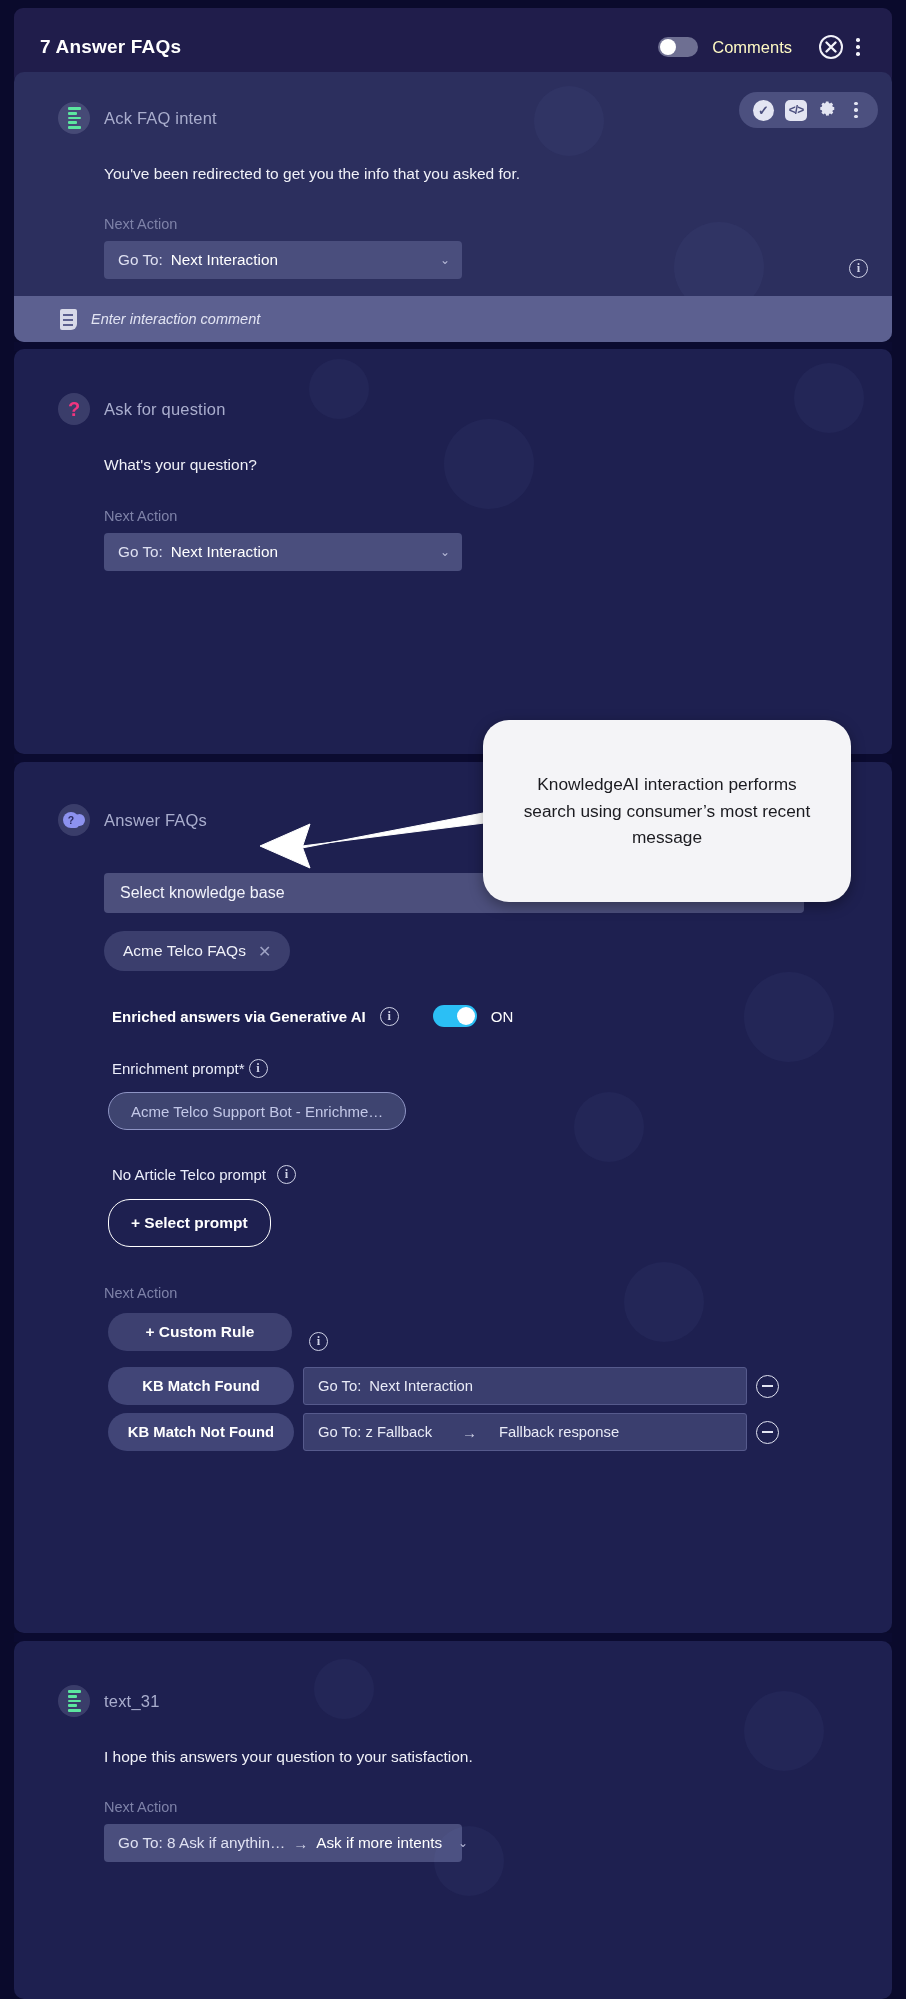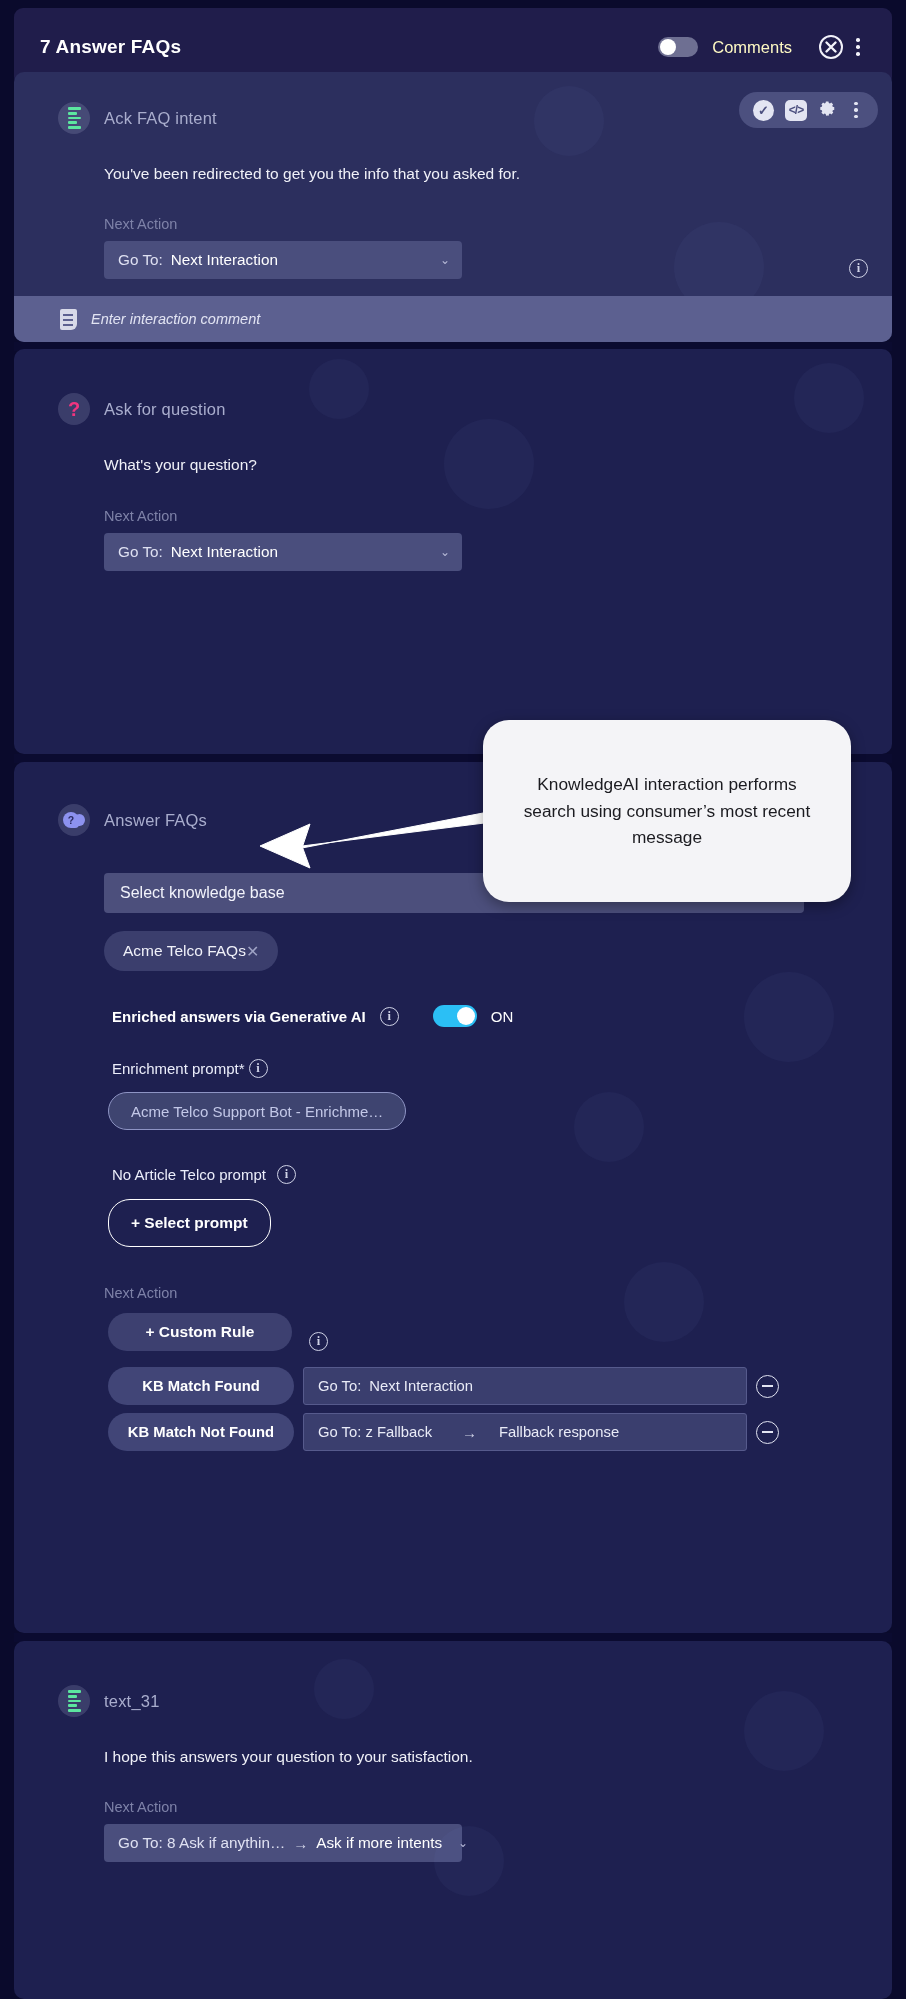--- a/index.html
+++ b/index.html
@@ -256,21 +256,21 @@
     background: #4c4f7c;
     border-radius: 4px;
     display: flex; align-items: center;
     padding: 0 16px;
     font-size: 16px; color: #f2f3fb;
   }
   .kb-select .caret { margin-left:auto; color:#dfe1f2; font-size:13px; font-weight:bold;}
 
   .chip {
     display: inline-flex; align-items: center;
-    gap: 0;
+    gap: 12px;
     height: 40px;
     background: #3b3e6d;
     border-radius: 20px;
     padding: 16px 19px;
     font-size: 15.5px;
     color: #f0f1f9;
     white-space: nowrap;
   }
   .chip .x { color: #9ea2c4; font-size: 16px; }
 

